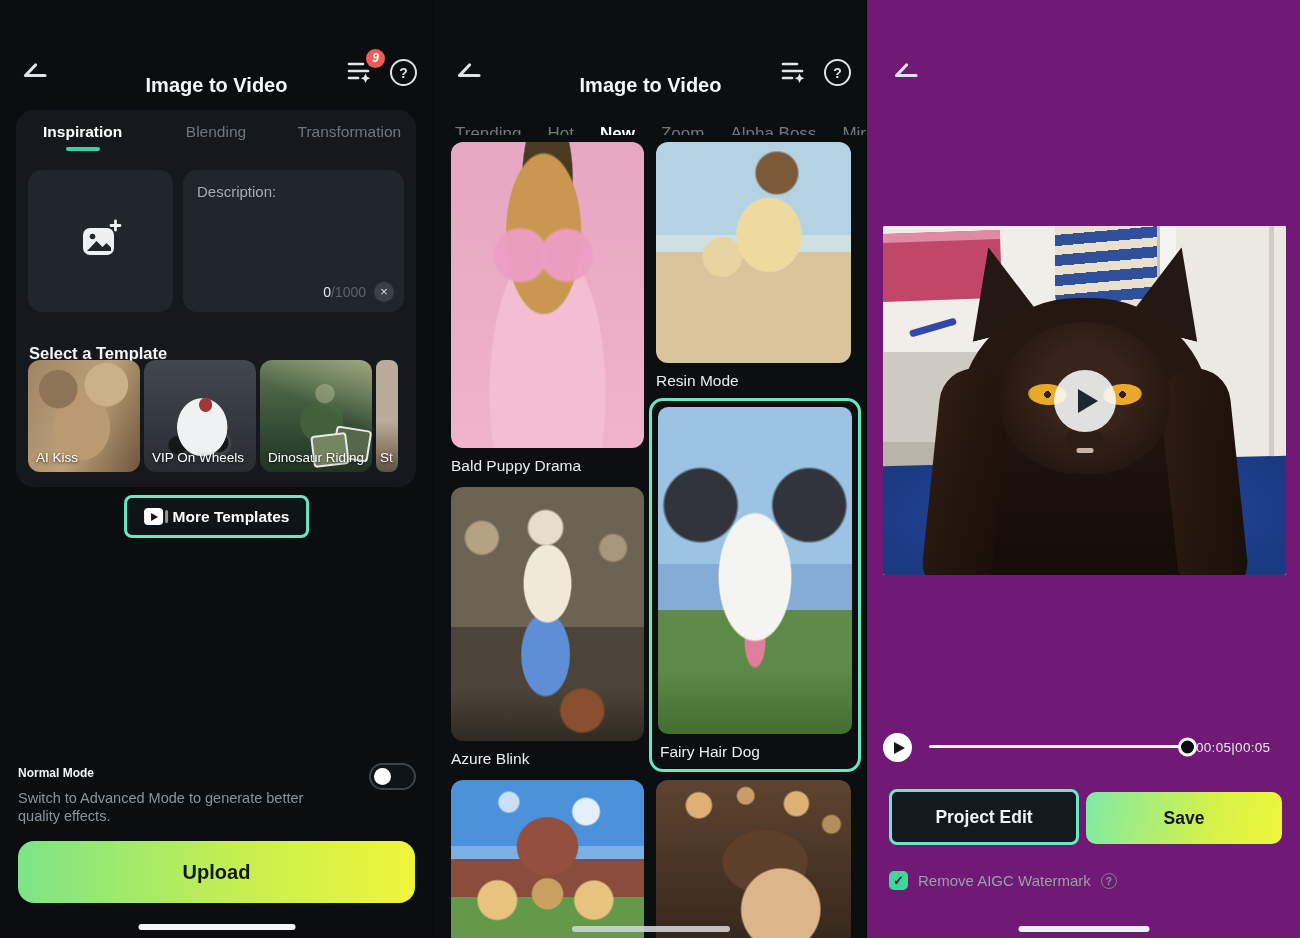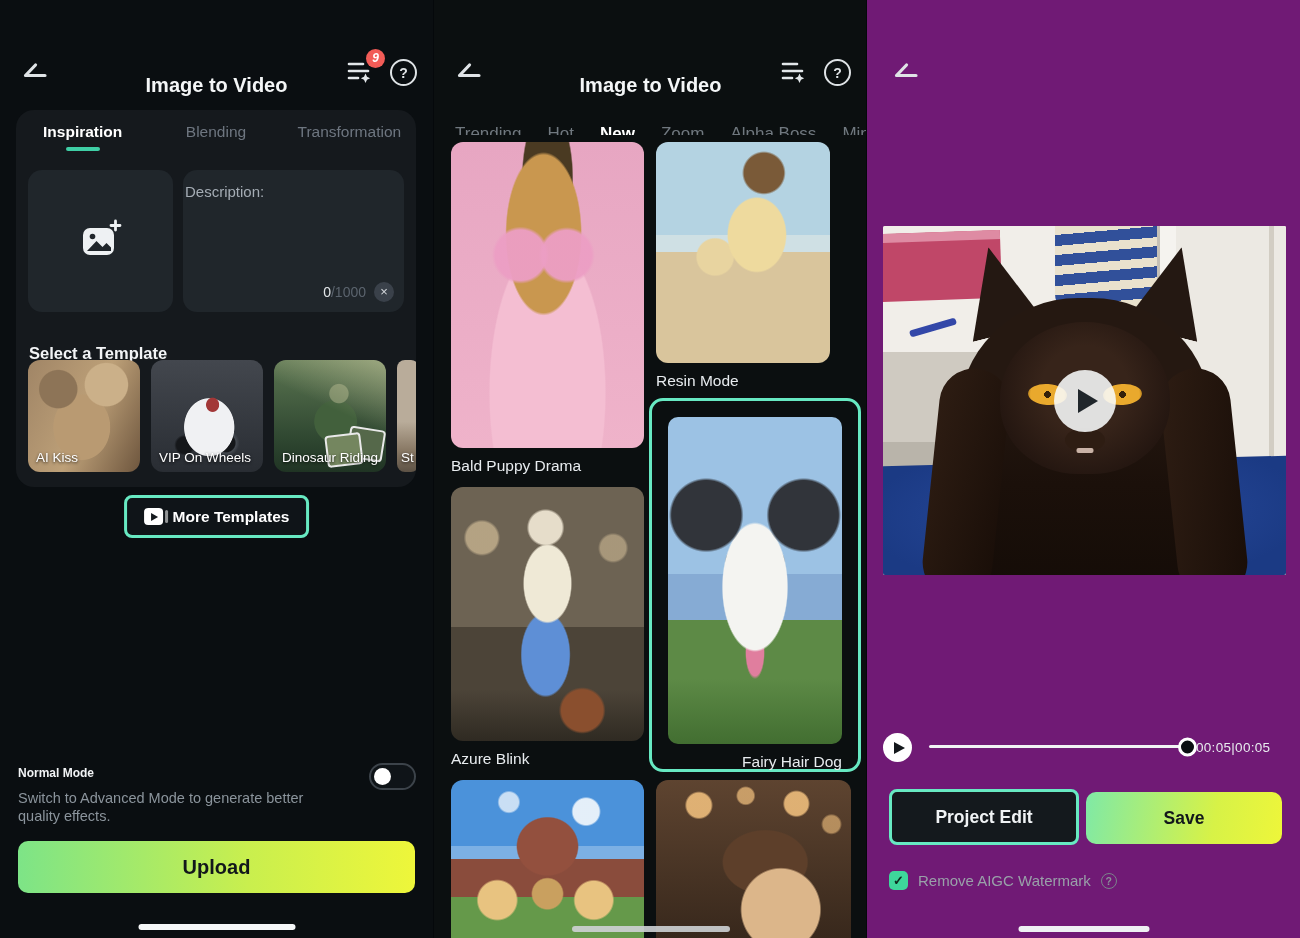--- a/index.html
+++ b/index.html
@@ -19,58 +19,58 @@
 
   
   .card{position:absolute;top:110px;left:16px;width:400px;height:377px;border-radius:18px;background:#15191d;overflow:hidden;}
   .tabs{display:flex;height:54px;align-items:center;}
   .tab{flex:1;display:flex;flex-direction:column;align-items:center;gap:6px;color:#6e7680;font-size:15.5px;cursor:pointer;}
   .tab.active{color:#ffffff;font-weight:700;}
   .tab .ul{width:34px;height:4px;border-radius:2px;background:transparent;}
   .tab.active .ul{background:#3fcfa6;}
   .io-row{position:absolute;top:60px;left:12px;right:12px;display:flex;gap:10px;}
   .uploadbox{width:145px;height:142px;border-radius:14px;background:#20262b;display:flex;align-items:center;justify-content:center;cursor:pointer;}
-  .descbox{flex:1;height:142px;border-radius:14px;background:#20262b;padding:13px 2px;position:relative;box-sizing:border-box;cursor:text;}
+  .descbox{flex:1;height:142px;border-radius:14px;background:#20262b;padding:13px 14px;position:relative;box-sizing:border-box;cursor:text;}
   .desc-label{font-size:15px;color:#a4acb4;margin-bottom:9px;}
   .desc-ph{font-size:15px;line-height:1.33;color:#5b646e;width:190px;}
   .counter{position:absolute;right:10px;bottom:10px;display:flex;align-items:center;gap:8px;font-size:14px;}
   .cnt-n{color:#e2e6e9;}
   .cnt-l{color:#5b646e;}
   .xbtn{width:20px;height:20px;border-radius:50%;background:#3a414a;color:#d6dade;font-size:13px;line-height:19px;text-align:center;cursor:pointer;}
   .sel-head{position:absolute;top:220px;left:13px;font-size:16.5px;font-weight:700;color:#f2f4f6;}
-  .thumbs{position:absolute;top:250px;left:12px;right:0;height:114px;display:flex;gap:11px;overflow:hidden;}
+  .thumbs{position:absolute;top:250px;left:12px;right:0;height:114px;display:flex;gap:4px;overflow:hidden;}
   .thumb{position:relative;min-width:112px;width:112px;height:112px;border-radius:12px;overflow:hidden;cursor:pointer;}
   .thumb.small{min-width:22px;width:22px;border-radius:8px;}
   .thumb .cap{position:absolute;left:8px;bottom:7px;font-size:13.5px;color:#fff;text-shadow:0 1px 3px rgba(0,0,0,.8);white-space:nowrap;}
   .pol{position:absolute;width:32px;height:28px;border:2px solid #e9e9e9;border-radius:4px;}
   .pol.a{right:24px;bottom:6px;background:#74865f;transform:rotate(-7deg);}
   .pol.b{right:2px;bottom:12px;background:#55684a;transform:rotate(9deg);}
 
   .more-btn{position:absolute;top:495px;left:50%;transform:translateX(-50%);height:43px;padding:0 17px;display:flex;align-items:center;gap:10px;background:#0f1418;border:3px solid #67e9c2;border-radius:8px;color:#fff;font-size:15.5px;font-weight:700;cursor:pointer;font-family:inherit;}
   .mt-ic{position:relative;width:19px;height:17px;background:#fff;border-radius:4px;display:flex;align-items:center;justify-content:center;}
   .mt-ic .tri{width:0;height:0;border-left:7px solid #14181c;border-top:4.5px solid transparent;border-bottom:4.5px solid transparent;margin-left:2px;}
   .mt-ic::after{content:"";position:absolute;right:-5px;top:2px;width:3px;height:13px;border-radius:2px;background:rgba(255,255,255,.55);}
 
   .mode{position:absolute;top:766px;left:18px;right:17px;}
   .mode h3{margin:0;font-size:12px;font-weight:700;color:#f2f4f6;}
   .mode p{margin:9px 0 0;font-size:14.5px;line-height:1.25;color:#8b949c;width:330px;}
   .toggle{position:absolute;right:0;top:-3px;width:47px;height:27px;border:2px solid #3c434a;border-radius:15px;background:#0f1418;cursor:pointer;box-sizing:border-box;}
   .knob{position:absolute;left:3px;top:3px;width:17px;height:17px;border-radius:50%;background:#ffffff;}
 
-  .upload-btn{position:absolute;top:841px;left:18px;width:397px;height:52px;border:none;border-radius:10px;background:linear-gradient(90deg,#7de487 0%,#c9ef4e 58%,#eef63a 100%);font-size:20px;font-weight:700;color:#12171b;cursor:pointer;font-family:inherit;}
+  .upload-btn{position:absolute;top:841px;left:18px;width:397px;height:62px;border:none;border-radius:16px;background:linear-gradient(90deg,#7de487 0%,#c9ef4e 58%,#eef63a 100%);font-size:20px;font-weight:700;color:#12171b;cursor:pointer;font-family:inherit;}
   .hind{position:absolute;bottom:8px;left:50%;transform:translateX(-50%);width:157px;height:6px;border-radius:3px;background:#f5f7f8;}
 
   
   .cats{position:absolute;top:105px;left:21px;right:0;height:30px;display:flex;gap:26px;align-items:center;white-space:nowrap;overflow:hidden;font-size:17px;color:#70787f;}
   .cat{cursor:pointer;margin-top:28px;}
   .cat.active{color:#fff;font-weight:700;}
   .gcard{position:absolute;cursor:pointer;}
   .gimg{width:100%;border-radius:12px;position:relative;overflow:hidden;}
   .gcap{margin-top:9px;font-size:15.5px;color:#e8ecef;}
-  .gsel{border:3px solid #67e9c2;border-radius:14px;padding:16px;box-sizing:border-box;background:#0b0f10;text-align:right;}
+  .gsel{border:3px solid #67e9c2;border-radius:14px;padding:6px;box-sizing:border-box;background:#0b0f10;}
   .gsel .gcap{margin:9px 0 2px 2px;}
   .hind2{position:absolute;bottom:6px;left:50%;transform:translateX(-50%);width:158px;height:6px;border-radius:3px;background:#ced2d5;opacity:.9;z-index:6;}
 
   
   .a-kiss{background:radial-gradient(circle at 27% 26%,#8d7457 0 16%,transparent 17%),radial-gradient(circle at 70% 22%,#cbb089 0 18%,transparent 19%),radial-gradient(ellipse at 48% 60%,#b99a72 0 34%,transparent 35%),linear-gradient(115deg,#a08566,#bda078 52%,#6e563e);}
   .a-car{background:radial-gradient(ellipse at 55% 40%,#a23737 0 7%,transparent 8%),radial-gradient(ellipse at 52% 60%,#f0f1f3 0 30%,transparent 31%),radial-gradient(circle at 67% 74%,#15171a 0 8%,#454a51 9%,transparent 12%),radial-gradient(circle at 30% 76%,#15171a 0 7%,transparent 9%),linear-gradient(180deg,#43474e,#292d33);}
   .a-dino{background:linear-gradient(205deg,rgba(255,244,198,.4),transparent 45%),radial-gradient(circle at 58% 30%,#7a8a66 0 9%,transparent 10%),radial-gradient(ellipse at 55% 55%,#42603c 0 24%,transparent 25%),linear-gradient(180deg,#5b7551,#2e4630 72%,#203424);}
   .a-st{background:linear-gradient(180deg,#b9ac9a 0 55%,#8a7a66 80%,#5d5245);}
   .a-puppy{background:radial-gradient(circle at 36% 37%,rgba(236,158,196,.95) 0 11%,transparent 12.5%),radial-gradient(circle at 60% 37%,rgba(236,158,196,.95) 0 11%,transparent 12.5%),radial-gradient(ellipse at 48% 30%,#c9974f 0 26%,transparent 27%),radial-gradient(ellipse at 50% 12%,#4a3a22 0 18%,transparent 19%),radial-gradient(ellipse at 50% 82%,#f4bed2 0 42%,transparent 43%),linear-gradient(180deg,#e7a6c2,#efb3ca);}
   .a-resin{background:radial-gradient(circle at 62% 14%,#7a5a38 0 9%,transparent 10%),radial-gradient(ellipse at 58% 42%,#eeda9e 0 20%,transparent 21%),radial-gradient(circle at 34% 52%,#e8d4a0 0 11%,transparent 12%),linear-gradient(180deg,#b4d3e2 0 42%,#cfe0e4 42% 50%,#d9c59c 50%);}
@@ -248,21 +248,21 @@
       <span class="cat">Zoom</span>
       <span class="cat">Alpha Boss</span>
       <span class="cat">Min</span>
     </nav>
 
     <div class="gcard" style="left:17px;top:142px;width:193px">
       <div class="gimg a-puppy" style="height:306px"></div>
       <div class="gcap">Bald Puppy Drama</div>
     </div>
 
-    <div class="gcard" style="left:222px;top:142px;width:174px">
+    <div class="gcard" style="left:222px;top:142px;width:195px">
       <div class="gimg a-resin" style="height:221px"></div>
       <div class="gcap">Resin Mode</div>
     </div>
 
     <div class="gcard gsel" style="left:215px;top:398px;width:212px;height:374px">
       <div class="gimg a-fairy" style="height:327px;border-radius:10px"></div>
       <div class="gcap">Fairy Hair Dog</div>
     </div>
 
     <div class="gcard" style="left:17px;top:487px;width:193px">

